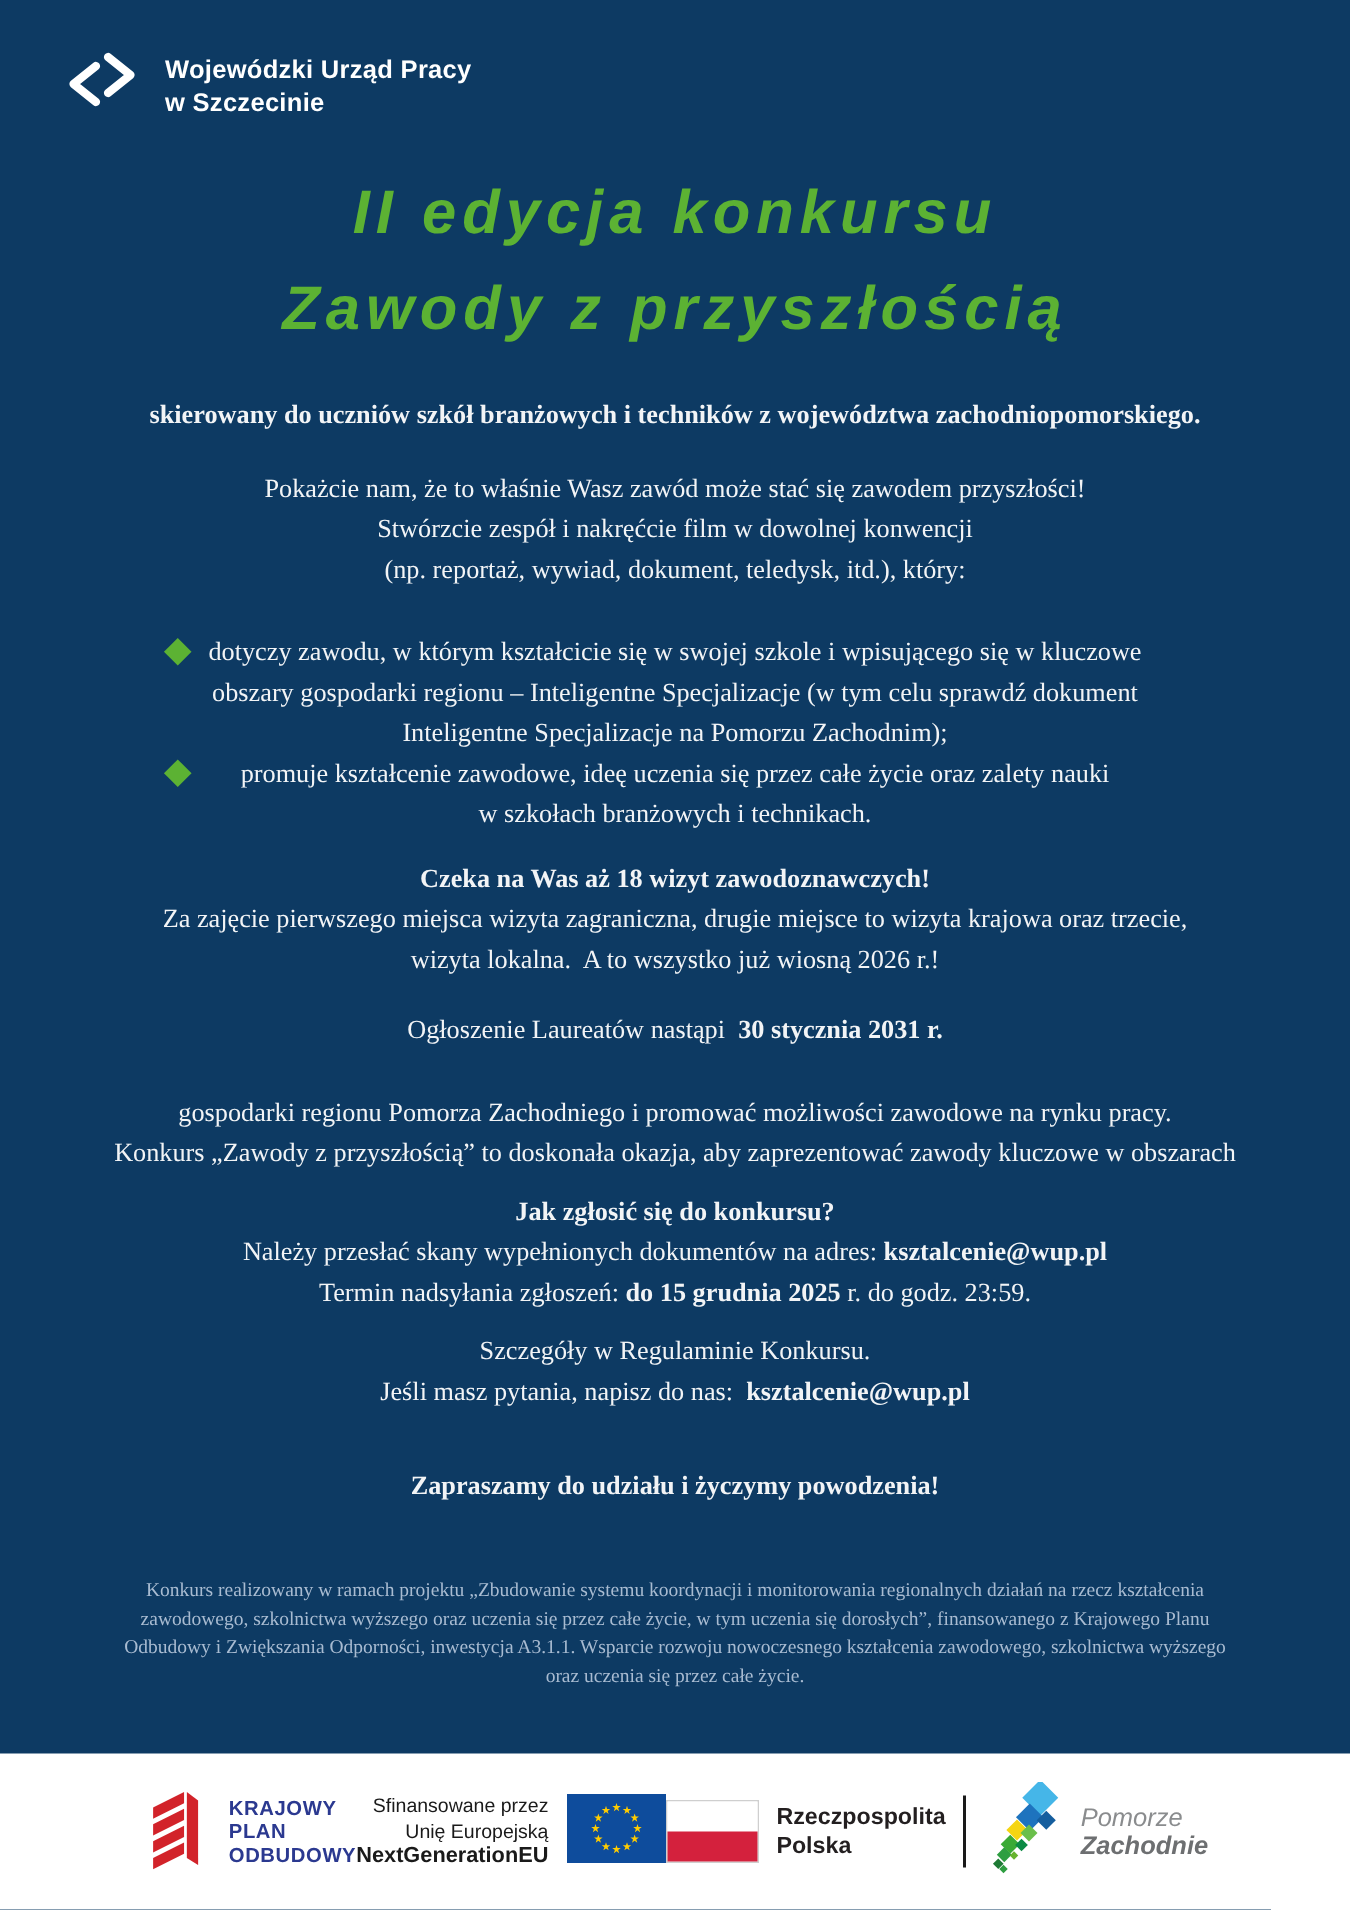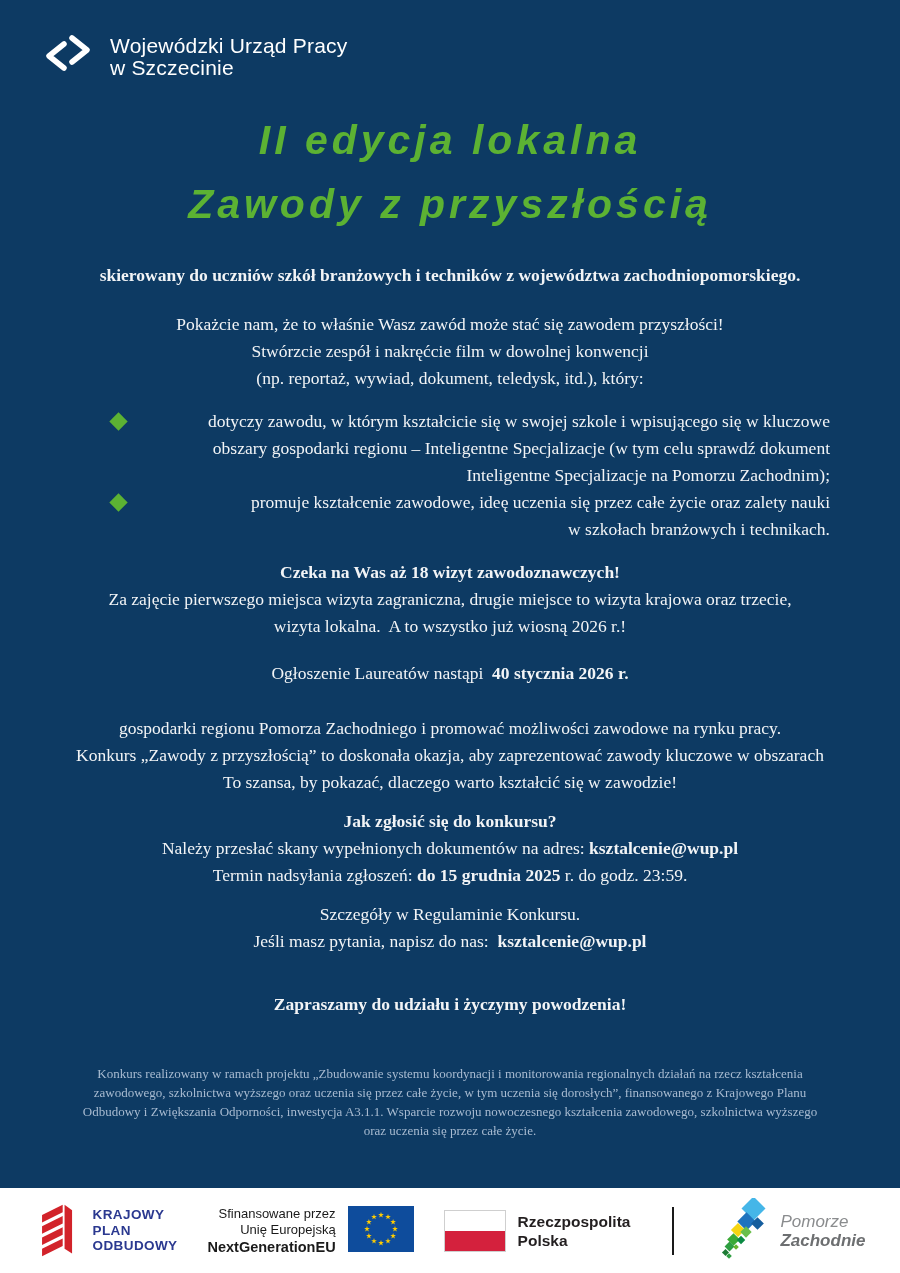--- a/index.html
+++ b/index.html
@@ -7,46 +7,46 @@
     width:900px;height:1273px;
     background:#0d3a63;
     display:flex;flex-direction:column;
     overflow:hidden;
     font-family:"Liberation Serif", serif;
     color:#f2f4f6;
   }
   .main{flex:1;text-align:center;}
   
   .header{display:flex;align-items:center;gap:14px;padding:30px 0 0 40px;text-align:left;}
-  .org-name{font-family:"Liberation Sans", sans-serif;font-size:21px;font-weight:400;
+  .org-name{font-family:"Liberation Sans", sans-serif;font-size:17px;font-weight:700;
     color:#ffffff;line-height:22px;letter-spacing:.2px;}
   
   .title{margin-top:24px;font-family:"Liberation Sans", sans-serif;
     font-style:italic;font-weight:700;font-size:41px;line-height:64px;
     letter-spacing:4px;color:#5cb233;}
   
   .line{font-size:17.5px;line-height:27px;}
   .b{font-weight:700;}
   .intro{margin-top:26px;font-weight:700;}
   .challenge{margin-top:22px;}
-  .bullets{margin-top:16px;text-align:right;}
+  .bullets{margin-top:28px;}
   .bullet{position:relative;padding:0 70px;}
   .diamond{position:absolute;left:112px;top:7px;width:13px;height:13px;
     background:#5cb233;transform:rotate(45deg);}
   .visits{margin-top:16px;}
   .laureates{margin-top:20px;}
   .about{margin-top:28px;}
   .howto{margin-top:12px;}
   .details{margin-top:12px;}
   .closing{margin-top:36px;font-weight:700;}
   .fine-print{margin-top:46px;font-size:13px;line-height:19px;color:#a8bbd1;
     padding:0 40px;}
   
-  .footer{height:85px;background:#ffffff;display:flex;align-items:center;
-    justify-content:center;gap:30px;font-family:"Liberation Sans", sans-serif;}
+  .footer{height:104px;background:#ffffff;display:flex;align-items:center;
+    justify-content:center;font-family:"Liberation Sans", sans-serif;}
   .logo-item{display:flex;align-items:center;gap:12px;}
   .kpo-text{color:#2b3990;font-weight:700;font-size:13.5px;line-height:15.5px;
     letter-spacing:.4px;text-align:left;}
   .pl-flag{width:62px;height:42px;border:1px solid #cfcfcf;box-sizing:border-box;
     display:flex;flex-direction:column;}
   .pl-flag .w{flex:1;background:#ffffff;}
   .pl-flag .r{flex:1;background:#d4213d;}
   .poland-text{color:#231f20;font-weight:600;font-size:15.5px;line-height:19px;text-align:left;}
   .eu-text{color:#1a1a1a;font-size:13px;line-height:16.5px;text-align:right;}
   .eu-text .l3{font-weight:700;font-size:14.5px;}
@@ -67,21 +67,21 @@
         <path d="M32,8 L47,20 L32,32" fill="none" stroke="#ffffff" stroke-width="5.5" stroke-linecap="round" stroke-linejoin="round"></path>
       </svg>
     </span>
     <div class="org-name">
       <div>Wojewódzki Urząd Pracy</div>
       <div>w Szczecinie</div>
     </div>
   </div>
 
   <div class="title">
-    <div>II edycja lokalna</div>
+    <div>II edycja konkursu</div>
     <div>Zawody z przyszłością</div>
   </div>
 
   <div class="intro">
     <div class="line">skierowany do uczniów szkół branżowych i techników z województwa zachodniopomorskiego.</div>
   </div>
 
   <div class="challenge">
     <div class="line">Pokażcie nam, że to właśnie Wasz zawód może stać się zawodem przyszłości!</div>
     <div class="line">Stwórzcie zespół i nakręćcie film w dowolnej konwencji</div>
@@ -102,27 +102,26 @@
     </div>
   </div>
 
   <div class="visits">
     <div class="line b">Czeka na Was aż 18 wizyt zawodoznawczych!</div>
     <div class="line">Za zajęcie pierwszego miejsca wizyta zagraniczna, drugie miejsce to wizyta krajowa oraz trzecie,</div>
     <div class="line">wizyta lokalna.&nbsp; A to wszystko już wiosną 2026 r.!</div>
   </div>
 
   <div class="laureates">
-    <span class="line">Ogłoszenie Laureatów nastąpi&nbsp; </span><span class="line b">40 stycznia 2026 r.</span>
+    <span class="line">Ogłoszenie Laureatów nastąpi&nbsp; </span><span class="line b">30 stycznia 2031 r.</span>
   </div>
 
   <div class="about">
     <div class="line">gospodarki regionu Pomorza Zachodniego i promować możliwości zawodowe na rynku pracy.</div>
     <div class="line">Konkurs „Zawody z przyszłością” to doskonała okazja, aby zaprezentować zawody kluczowe w obszarach</div>
-    <div class="line">To szansa, by pokazać, dlaczego warto kształcić się w zawodzie!</div>
   </div>
 
   <div class="howto">
     <div class="line b">Jak zgłosić się do konkursu?</div>
     <div class="line">
       <span>Należy przesłać skany wypełnionych dokumentów na adres: </span><span class="b">ksztalcenie@wup.pl</span>
     </div>
     <div class="line">
       <span>Termin nadsyłania zgłoszeń: </span><span class="b">do 15 grudnia 2025</span><span> r. do godz. 23:59.</span>
     </div>

